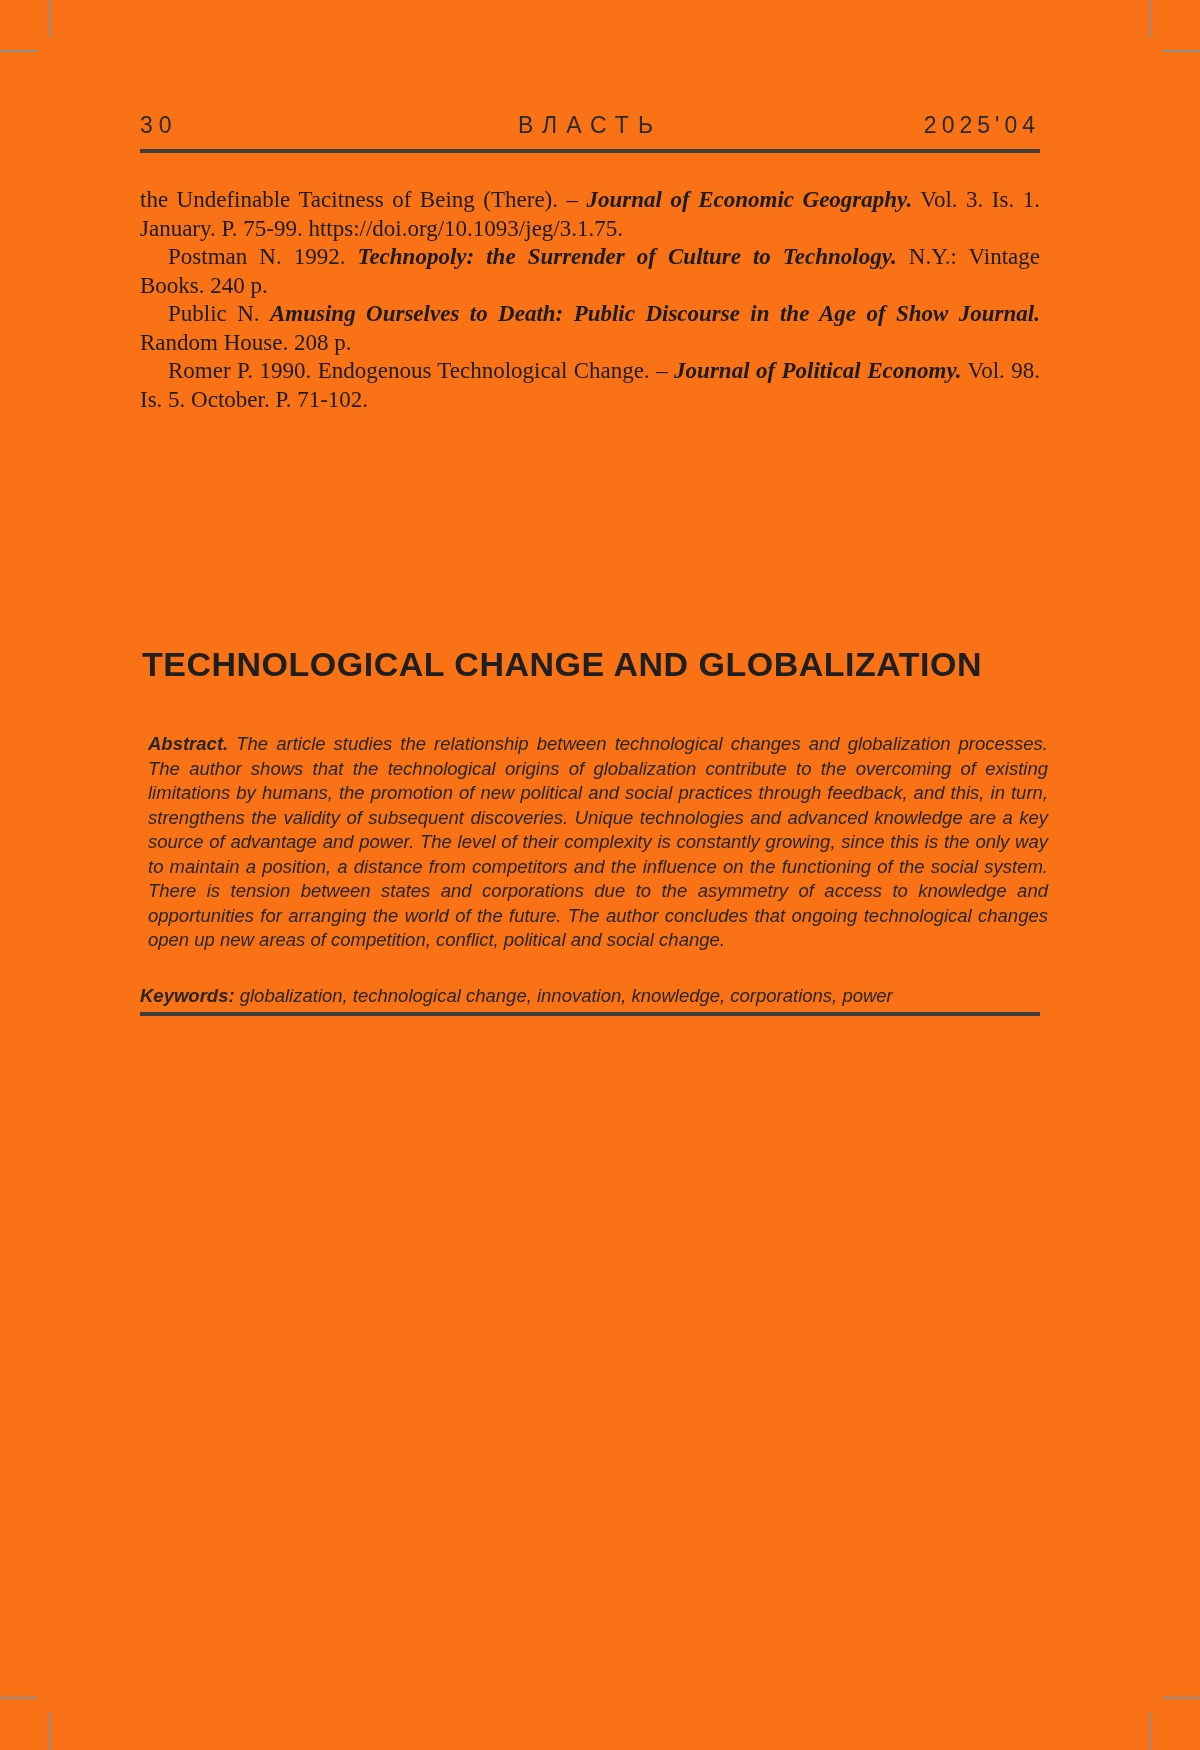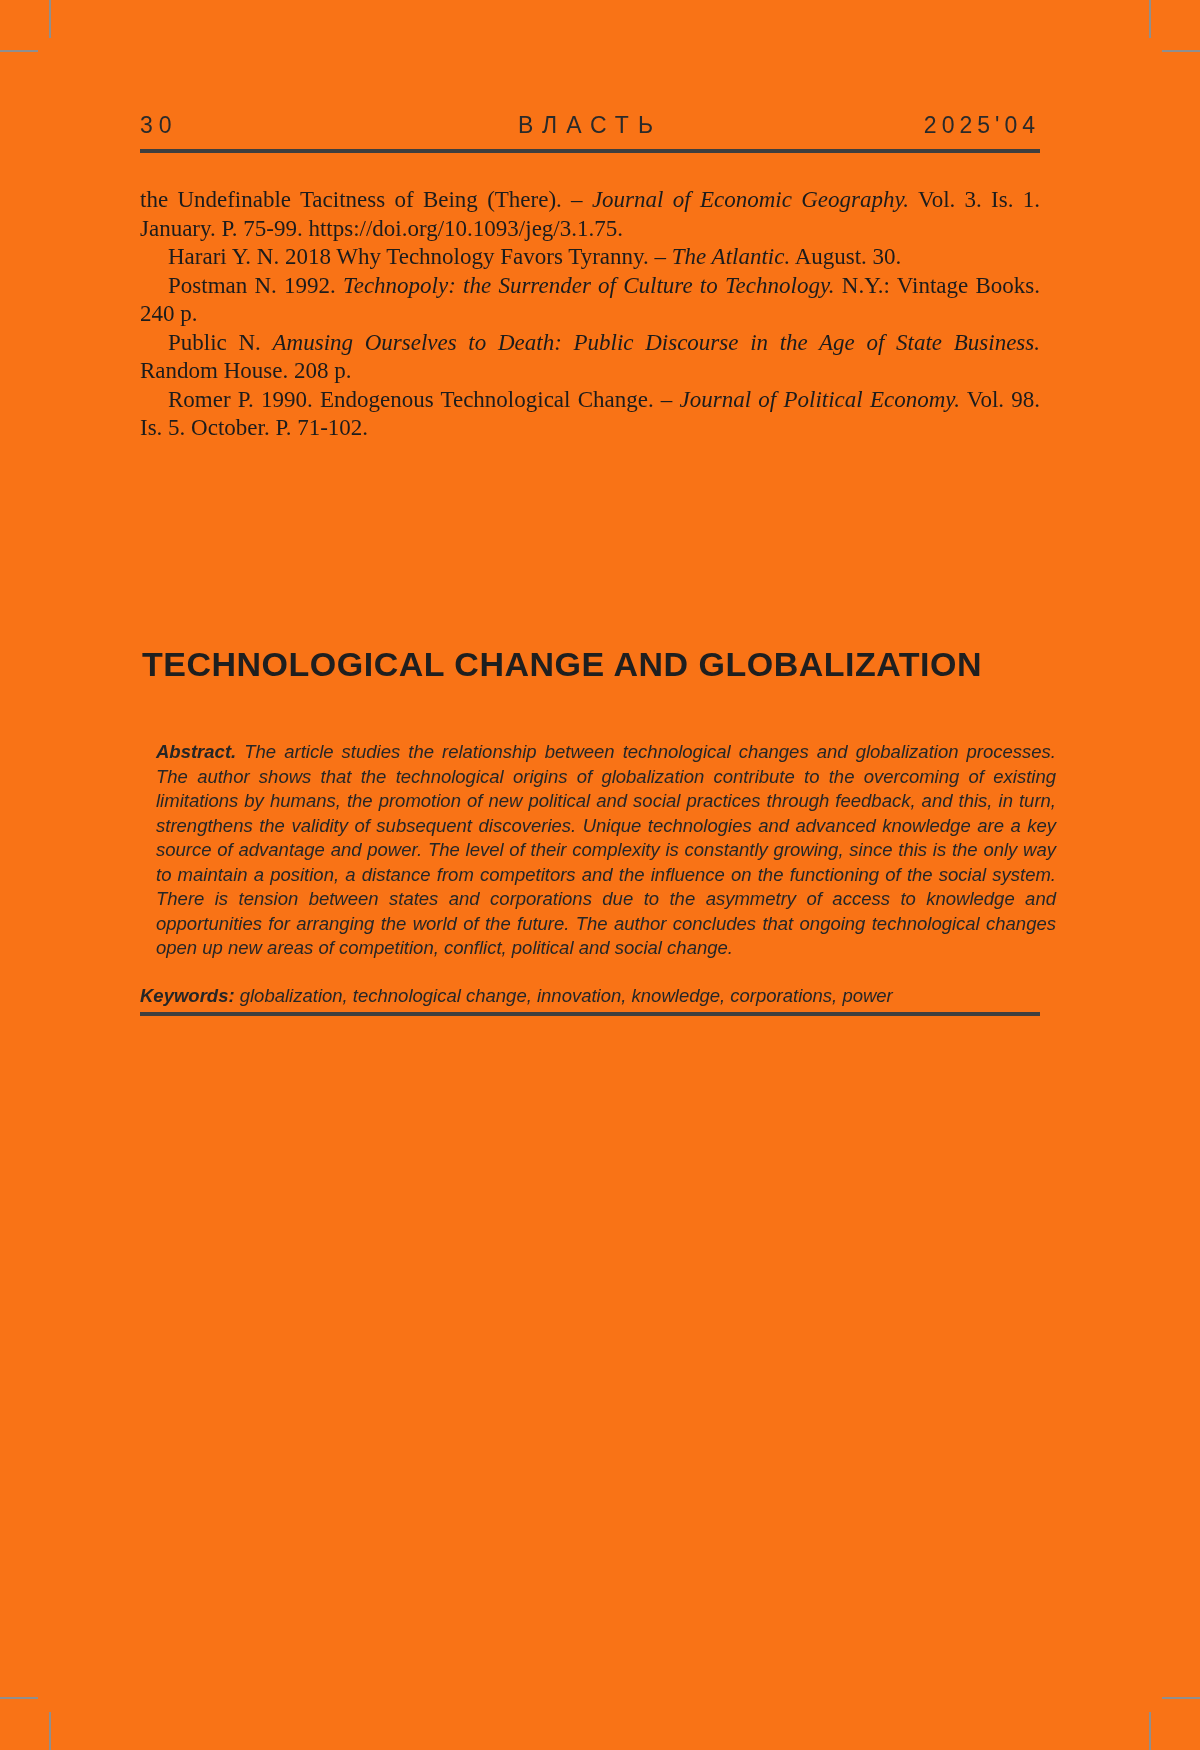--- a/index.html
+++ b/index.html
@@ -38,21 +38,21 @@
   .head-rule{position:absolute;left:140px;top:149px;width:900px;height:4px;background:var(--rule);}
 
   
   .references{
     position:absolute;left:140px;top:186px;width:900px;
     font-family:"Liberation Serif",serif;
     font-size:23px;line-height:28.5px;text-align:justify;
   }
   .ref{margin:0;text-indent:28px;}
   .ref.cont{text-indent:0;}
-  .ref em{font-style:italic;}
+  .ref em{font-style:italic;font-weight:bold;}
 
   
   .author-note{
     position:absolute;left:140px;top:549px;width:900px;margin:0;
     font-family:"Liberation Serif",serif;font-style:italic;
     font-size:20px;line-height:29px;color:#222;
   }
   .author-note b{
     font-family:"Liberation Sans",sans-serif;font-style:normal;
     font-weight:700;font-size:19px;letter-spacing:.2px;
@@ -61,21 +61,21 @@
   
   .article-title{
     position:absolute;left:138px;top:640px;width:910px;margin:4px;
     font-family:"Liberation Sans",sans-serif;font-weight:700;
     font-size:34px;line-height:40px;letter-spacing:.5px;
     white-space:nowrap;color:#1f1f1f;
   }
 
   
   .abstract{
-    position:absolute;left:140px;top:724px;width:900px;margin:16px;
+    position:absolute;left:140px;top:724px;width:900px;margin:8px;
     font-family:"Liberation Sans",sans-serif;font-style:italic;
     font-size:18.5px;line-height:24.5px;text-align:justify;color:#262626;
   }
   .abstract b,.keywords b{font-style:italic;font-weight:700;}
   .keywords{
     position:absolute;left:140px;top:984px;width:900px;margin:0;
     font-family:"Liberation Sans",sans-serif;font-style:italic;
     font-size:18.5px;line-height:24.5px;color:#262626;
   }
   .bottom-rule{position:absolute;left:140px;top:1012px;width:900px;height:4px;background:var(--rule);}
@@ -96,23 +96,22 @@
 
   <header class="running-head">
     <span class="pageno">30</span>
     <span class="journal">ВЛАСТЬ</span>
     <span class="issue">2025'04</span>
   </header>
   <div class="head-rule"></div>
 
   <section class="references">
     <p class="ref cont"><span>the Undefinable Tacitness of Being (There). – </span><em>Journal of Economic Geography.</em><span> Vol. 3. Is. 1. January. P. 75-99. https://doi.org/10.1093/jeg/3.1.75.</span></p>
-    <p class="ref"><span>Harari Y. N. 2018 Why Technology Favors Tyranny. – </span><em>The Atlantic.</em><span> August. 30.</span></p>
     <p class="ref"><span>Postman N. 1992. </span><em>Technopoly: the Surrender of Culture to Technology.</em><span> N.Y.: Vintage Books. 240 p.</span></p>
-    <p class="ref"><span>Public N. </span><em>Amusing Ourselves to Death: Public Discourse in the Age of State Business.</em><span> Random House. 208 p.</span></p>
+    <p class="ref"><span>Public N. </span><em>Amusing Ourselves to Death: Public Discourse in the Age of Show Journal.</em><span> Random House. 208 p.</span></p>
     <p class="ref"><span>Romer P. 1990. Endogenous Technological Change. – </span><em>Journal of Political Economy.</em><span> Vol. 98. Is. 5. October. P. 71-102.</span></p>
   </section>
 
 
   <h1 class="article-title">TECHNOLOGICAL CHANGE AND GLOBALIZATION</h1>
 
   <p class="abstract"><b>Abstract.</b><span> The article studies the relationship between technological changes and globalization processes. The author shows that the technological origins of globalization contribute to the overcoming of existing limitations by humans, the promotion of new political and social practices through feedback, and this, in turn, strengthens the validity of subsequent discoveries. Unique technologies and advanced knowledge are a key source of advantage and power. The level of their complexity is constantly growing, since this is the only way to maintain a position, a distance from competitors and the influence on the functioning of the social system. There is tension between states and corporations due to the asymmetry of access to knowledge and opportunities for arranging the world of the future. The author concludes that ongoing technological changes open up new areas of competition, conflict, political and social change.</span></p>
 
   <p class="keywords"><b>Keywords:</b><span> globalization, technological change, innovation, knowledge, corporations, power</span></p>
 

